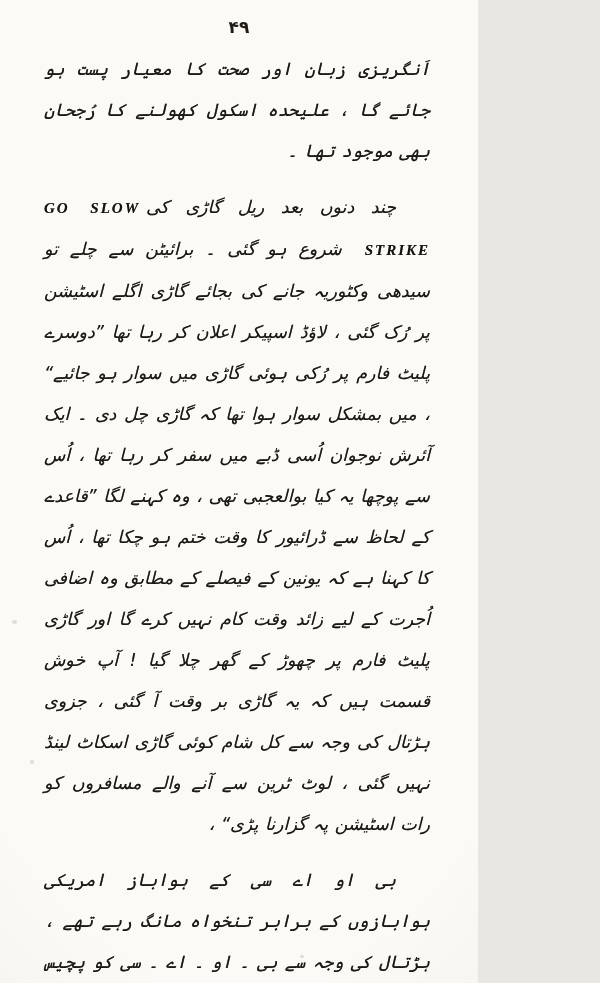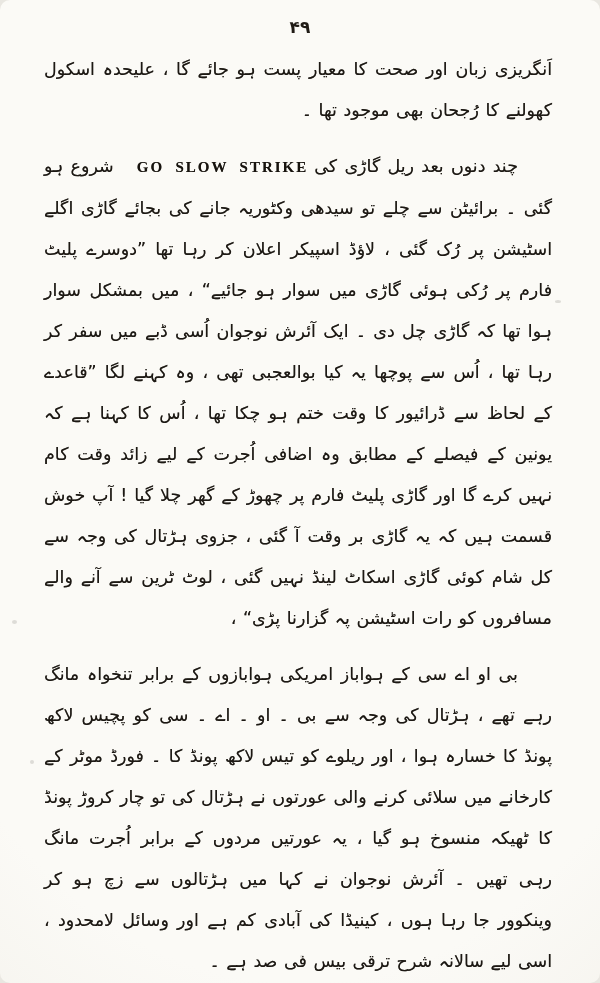--- a/index.html
+++ b/index.html
@@ -4,27 +4,26 @@
 <style>
   html,body{margin:0;padding:0;}
   body{
     width:600px;height:983px;
     background:#e9e7e1;
     font-family:"DejaVu Sans",sans-serif;
     overflow:hidden;
   }
   .page{
     position:relative;
-    width:600px;height:983px;
+    width:478px;height:983px;
     background:
       radial-gradient(ellipse 120% 100% at 50% 40%, #fbfaf6 60%, #f1efe8 92%, #e7e4dc 100%);
     color:#1c1813;
     overflow:hidden;
     box-sizing:border-box;
-    border-radius:10px;
   }
   .page-number{
     text-align:center;
     padding-top:17px;
     font-size:17px;
     font-weight:bold;
     letter-spacing:2px;
     color:#201b15;
   }
   .text-block{
@@ -32,20 +31,21 @@
     padding:12px 48px 0 44px;
   }
   p.urdu{
     margin:0;
     text-align:justify;
     font-size:17.5px;
     line-height:41px;
     word-spacing:1px;
     color:#1c1813;
     text-shadow:0 0 .4px rgba(28,24,19,.55);
+    font-style:italic;
   }
   p.urdu + p.urdu{
     margin-top:15px;
   }
   p.indent{
     text-indent:34px;
   }
   .latin-phrase{
     font-family:"Liberation Serif",serif;
     font-weight:bold;

